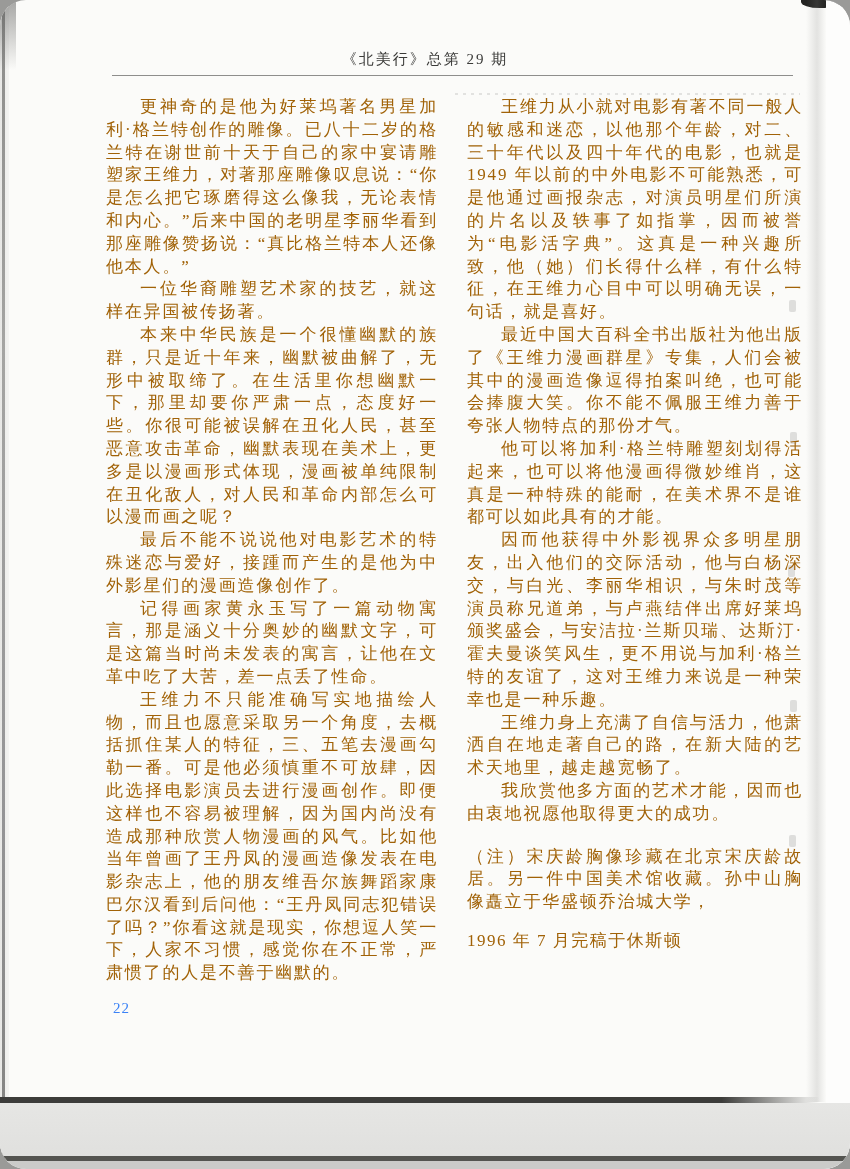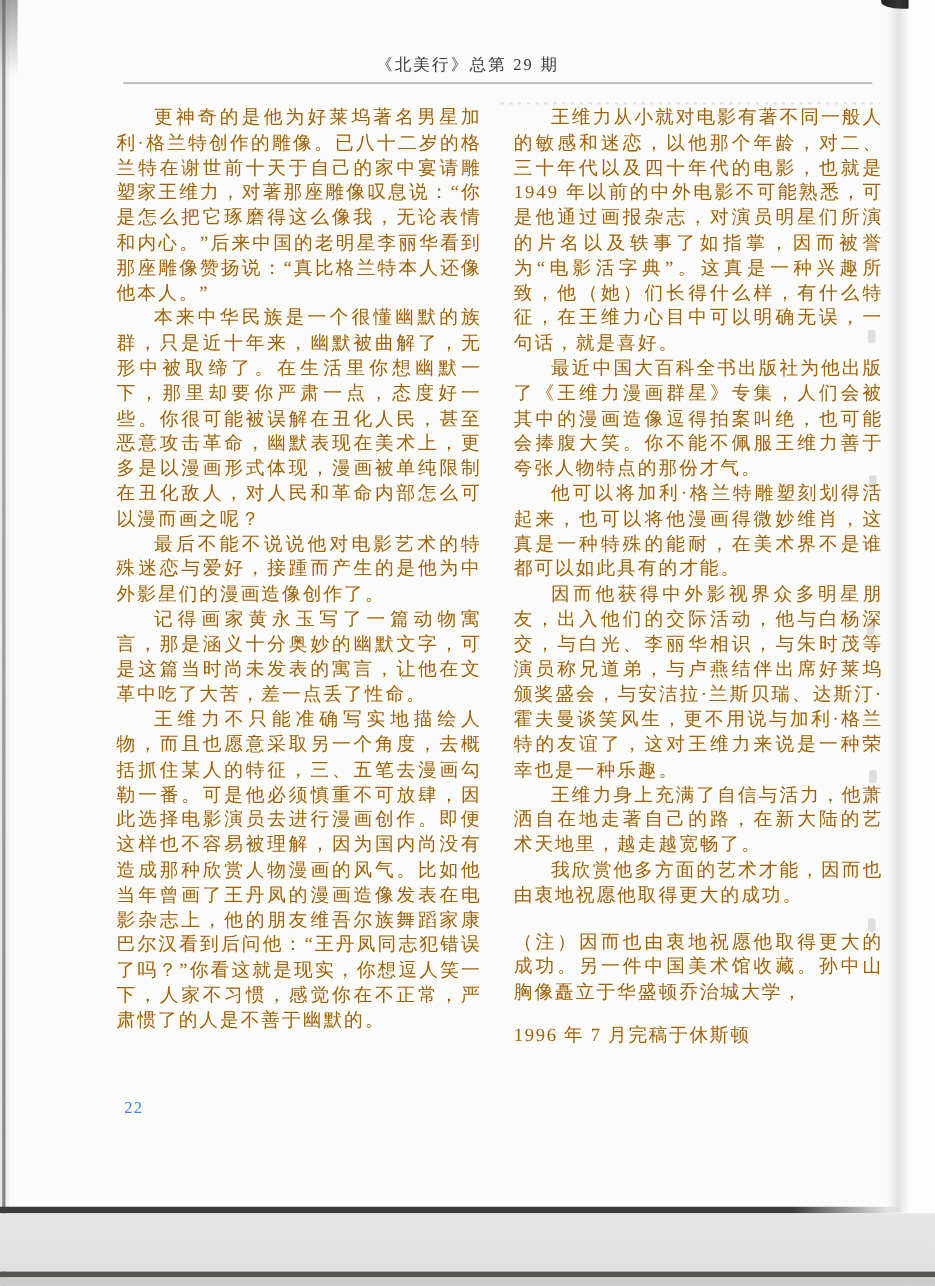--- a/index.html
+++ b/index.html
@@ -5,20 +5,21 @@
   html, body { margin: 0; padding: 0; background: #9a9a98; }
   .page {
     position: relative;
     width: 850px;
     height: 1169px;
     margin: 0 auto;
     background: #fbfbf9;
     overflow: hidden;
     font-family: "Liberation Serif", "DejaVu Serif", serif;
     color: #2f2f2d;
+    border-radius: 26px;
   }
   
   .edge-left-strip {
     position: absolute; left: 0; top: 0; width: 9px; height: 1169px;
     background: linear-gradient(to right, #e7e7e5, #f4f4f2);
   }
   .edge-left-line {
     position: absolute; left: 2px; top: 0; width: 3px; height: 1169px;
     background: linear-gradient(to bottom, #6a6a68, #8d8d8b 30%, #77777a 70%, #5d5d5b);
     opacity: .75;
@@ -114,34 +115,35 @@
   <div class="bleed-mark" style="left:790px; top:432px;"></div>
   <div class="bleed-mark" style="left:788px; top:565px;"></div>
   <div class="bleed-mark" style="left:790px; top:700px;"></div>
   <div class="bleed-mark" style="left:789px; top:835px;"></div>
 
   <div class="header-title">《北美行》总第 29 期</div>
   <div class="header-rule"></div>
 
   <div class="col col-left">
     <p>更神奇的是他为好莱坞著名男星加利·格兰特创作的雕像。已八十二岁的格兰特在谢世前十天于自己的家中宴请雕塑家王维力，对著那座雕像叹息说：“你是怎么把它琢磨得这么像我，无论表情和内心。”后来中国的老明星李丽华看到那座雕像赞扬说：“真比格兰特本人还像他本人。”</p>
+    <p>一位华裔雕塑艺术家的技艺，就这样在异国被传扬著。</p>
     <p>本来中华民族是一个很懂幽默的族群，只是近十年来，幽默被曲解了，无形中被取缔了。在生活里你想幽默一下，那里却要你严肃一点，态度好一些。你很可能被误解在丑化人民，甚至恶意攻击革命，幽默表现在美术上，更多是以漫画形式体现，漫画被单纯限制在丑化敌人，对人民和革命内部怎么可以漫而画之呢？</p>
     <p>最后不能不说说他对电影艺术的特殊迷恋与爱好，接踵而产生的是他为中外影星们的漫画造像创作了。</p>
     <p>记得画家黄永玉写了一篇动物寓言，那是涵义十分奥妙的幽默文字，可是这篇当时尚未发表的寓言，让他在文革中吃了大苦，差一点丢了性命。</p>
     <p>王维力不只能准确写实地描绘人物，而且也愿意采取另一个角度，去概括抓住某人的特征，三、五笔去漫画勾勒一番。可是他必须慎重不可放肆，因此选择电影演员去进行漫画创作。即便这样也不容易被理解，因为国内尚没有造成那种欣赏人物漫画的风气。比如他当年曾画了王丹凤的漫画造像发表在电影杂志上，他的朋友维吾尔族舞蹈家康巴尔汉看到后问他：“王丹凤同志犯错误了吗？”你看这就是现实，你想逗人笑一下，人家不习惯，感觉你在不正常，严肃惯了的人是不善于幽默的。</p>
   </div>
 
   <div class="col col-right">
     <p>王维力从小就对电影有著不同一般人的敏感和迷恋，以他那个年龄，对二、三十年代以及四十年代的电影，也就是 1949 年以前的中外电影不可能熟悉，可是他通过画报杂志，对演员明星们所演的片名以及轶事了如指掌，因而被誉为“电影活字典”。这真是一种兴趣所致，他（她）们长得什么样，有什么特征，在王维力心目中可以明确无误，一句话，就是喜好。</p>
     <p>最近中国大百科全书出版社为他出版了《王维力漫画群星》专集，人们会被其中的漫画造像逗得拍案叫绝，也可能会捧腹大笑。你不能不佩服王维力善于夸张人物特点的那份才气。</p>
     <p>他可以将加利·格兰特雕塑刻划得活起来，也可以将他漫画得微妙维肖，这真是一种特殊的能耐，在美术界不是谁都可以如此具有的才能。</p>
     <p>因而他获得中外影视界众多明星朋友，出入他们的交际活动，他与白杨深交，与白光、李丽华相识，与朱时茂等演员称兄道弟，与卢燕结伴出席好莱坞颁奖盛会，与安洁拉·兰斯贝瑞、达斯汀·霍夫曼谈笑风生，更不用说与加利·格兰特的友谊了，这对王维力来说是一种荣幸也是一种乐趣。</p>
     <p>王维力身上充满了自信与活力，他萧洒自在地走著自己的路，在新大陆的艺术天地里，越走越宽畅了。</p>
     <p>我欣赏他多方面的艺术才能，因而也由衷地祝愿他取得更大的成功。</p>
-    <p class="note">（注）因而也由衷地祝愿他取得更大的成功。另一件中国美术馆收藏。孙中山胸像矗立于华盛顿乔治城大学，</p>
+    <p class="note">（注）宋庆龄胸像珍藏在北京宋庆龄故居。另一件中国美术馆收藏。孙中山胸像矗立于华盛顿乔治城大学，</p>
     <p class="dateline">1996 年 7 月完稿于休斯顿</p>
   </div>
 
   <div class="page-number">22</div>
 
   <div class="bottom-line-1"></div>
   <div class="bottom-band"></div>
   <div class="bottom-line-2"></div>
   <div class="bottom-strip"></div>
 

